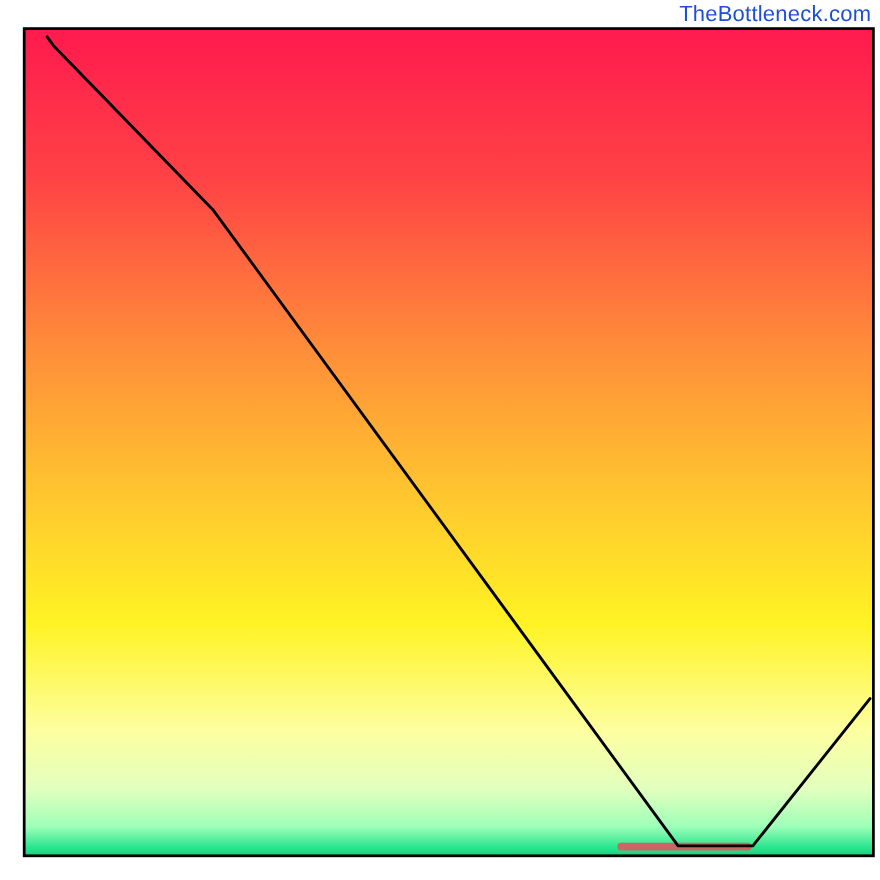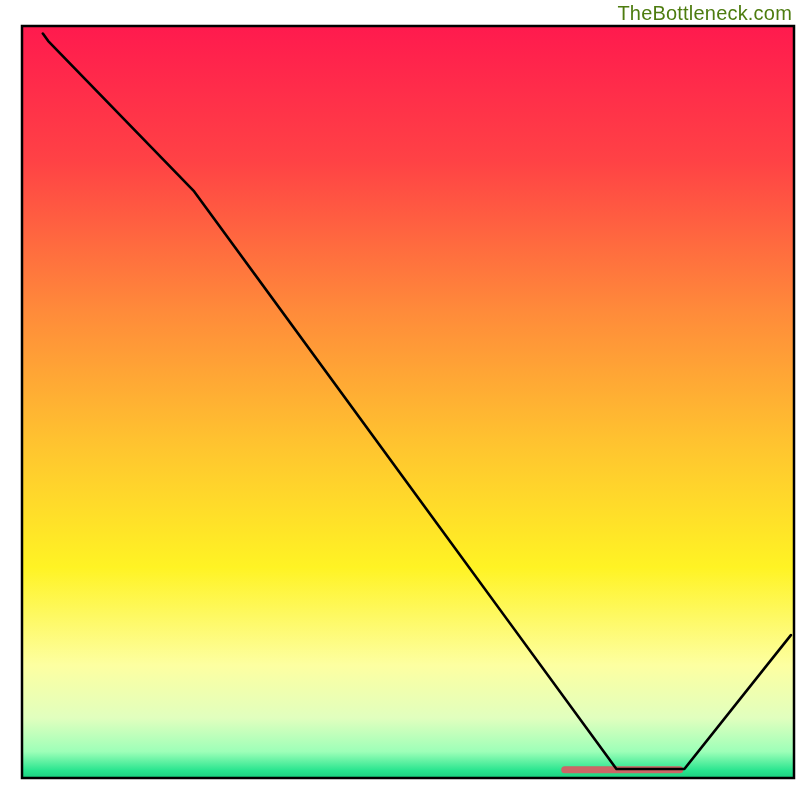--- a/index.html
+++ b/index.html
@@ -4,21 +4,21 @@
 <style>
   * { margin: 0; padding: 0; box-sizing: border-box; }
   html, body { width: 800px; height: 800px; overflow: hidden; background: #fff; }
   .wrap { position: relative; width: 800px; height: 800px; }
   .attribution {
     position: absolute;
     top: 2px;
     right: 8px;
     font-family: Arial, Helvetica, sans-serif;
     font-size: 20px;
-    color: #4d7c0f;
+    color: #1d4ed8;
     font-weight: 500;
     letter-spacing: 0.2px;
   }
   .plot { position: absolute; left: 0; top: 0; width: 800px; height: 800px; }
 </style>
 </head>
 <body>
 <div class="wrap">
 
 <div class="attribution">TheBottleneck.com</div>

